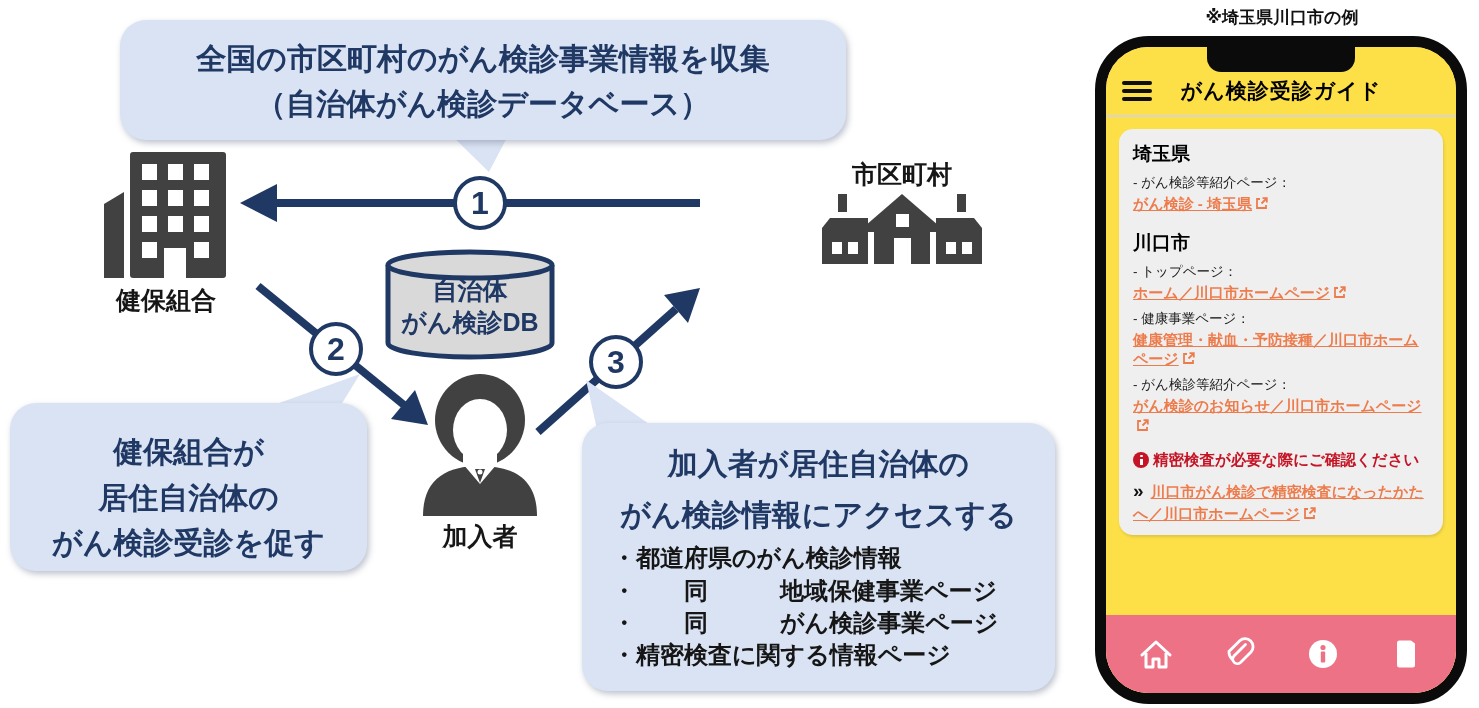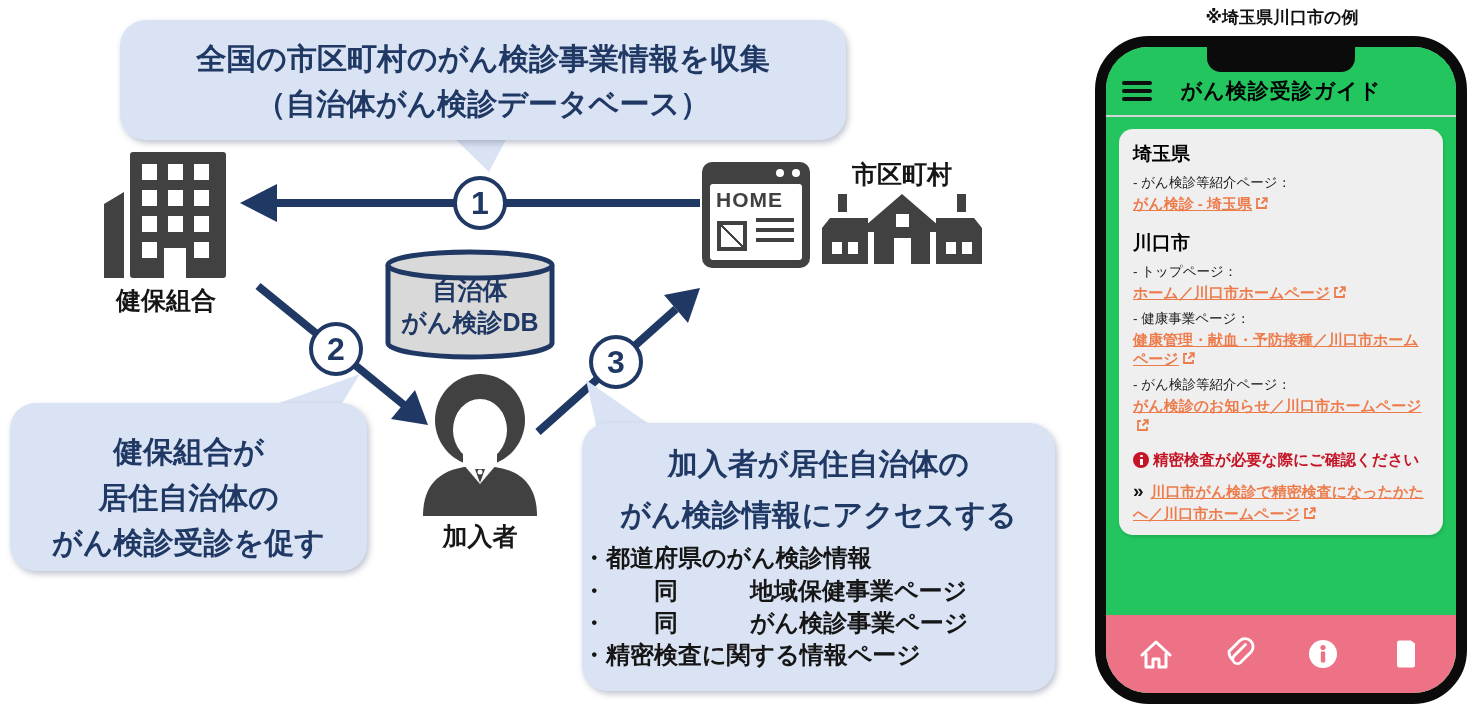--- a/index.html
+++ b/index.html
@@ -11,21 +11,21 @@
   .callout{
     position:absolute;background:#dae3f3;border-radius:26px;
     box-shadow:2px 3px 6px rgba(110,120,145,.45);
     color:#1f3864;font-weight:700;text-align:center;z-index:2;box-sizing:border-box;
   }
   .tail{position:absolute;background:#dae3f3;z-index:1;}
   .co-top{left:120px;top:20px;width:726px;height:120px;font-size:30px;line-height:1.5;padding-top:16px;}
   .co-left{left:10px;top:403px;width:357px;height:168px;font-size:30px;line-height:1.52;padding-top:26px;}
   .co-right{left:582px;top:423px;width:473px;height:268px;padding-top:12px;}
   .co-right .rc-title{font-size:30px;line-height:1.42;text-align:center;margin-top:8px;}
-  .co-right .rc-bullets{margin-top:6px;text-align:left;color:#161616;font-size:24px;line-height:1.35;font-weight:700;}
+  .co-right .rc-bullets{margin-top:6px;padding-left:30px;text-align:left;color:#161616;font-size:24px;line-height:1.35;font-weight:700;}
   .tail-top{left:448px;top:132px;width:62px;height:40px;clip-path:polygon(0 0,100% 0,66% 100%);}
   .tail-left{left:268px;top:374px;width:92px;height:33px;clip-path:polygon(100% 0,78% 100%,0 100%);}
   .tail-right{left:584px;top:380px;width:68px;height:46px;clip-path:polygon(3% 0,18% 100%,100% 100%);}
   
   .arrows{position:absolute;left:0;top:0;z-index:1;pointer-events:none;}
   .step-circle{
     position:absolute;width:54px;height:54px;border-radius:50%;
     background:#fff;border:4px solid #1f3864;box-sizing:border-box;
     display:flex;align-items:center;justify-content:center;
     color:#1f3864;font-size:32px;font-weight:700;z-index:3;
@@ -54,21 +54,21 @@
   
   .db{position:absolute;left:383px;top:248px;width:174px;height:112px;z-index:2;}
   .db .db-text{position:absolute;left:0;right:0;text-align:center;color:#1f3864;font-weight:700;font-size:25px;}
   .db .l1{top:26px;text-align:center;} .db .l2{top:58px;}
   
   .phone-caption{position:absolute;left:1097px;top:6px;width:370px;text-align:center;font-size:17px;font-weight:600;color:#111;z-index:2;}
   .phone{
     position:absolute;left:1095px;top:36px;width:372px;height:668px;
     border:11px solid #0b0b0b;border-radius:54px;background:#fff;box-sizing:border-box;z-index:2;
   }
-  .screen{position:absolute;left:0;top:0;right:0;bottom:0;border-radius:42px;overflow:hidden;background:#22c55e;}
+  .screen{position:absolute;left:0;top:0;right:0;bottom:0;border-radius:42px;overflow:hidden;background:#fde047;}
   .notch{position:absolute;left:50%;transform:translateX(-50%);top:0;width:148px;height:25px;background:#0b0b0b;border-radius:0 0 14px 14px;z-index:6;}
   .ph-header{display:flex;align-items:center;padding:30px 16px 10px 16px;border-bottom:2px solid #d6d4d4;}
   .hamburger{width:30px;cursor:pointer;}
   .hamburger div{height:4px;background:#0f0f0f;border-radius:2px;margin:4px 0;}
   .ph-title{flex:1;text-align:center;font-size:21px;font-weight:700;letter-spacing:1px;color:#000;}
   .ph-header .spacer{width:30px;}
   .card{
     margin:12px 13px 0 13px;height:406px;background:#f0efef;border-radius:14px;
     padding:12px 14px;box-sizing:border-box;box-shadow:1px 2px 3px rgba(0,0,0,.12);
   }
@@ -127,33 +127,20 @@
       <rect x="96" y="40" width="15" height="16" fill="#fff"></rect>
     <rect x="44" y="66" width="15" height="16" fill="#fff"></rect>
       <rect x="70" y="66" width="15" height="16" fill="#fff"></rect>
       <rect x="96" y="66" width="15" height="16" fill="#fff"></rect>
     <rect x="44" y="92" width="15" height="16" fill="#fff"></rect>
       <rect x="96" y="92" width="15" height="16" fill="#fff"></rect>
     <rect x="66" y="98" width="22" height="30" fill="#fff"></rect>
   </svg>
   <div class="node-label" style="left:98px;top:284px;width:136px;">健保組合</div>
 
-  <div class="browser">
-    <span class="dot d1"></span>
-    <span class="dot d2"></span>
-    <div class="pane">
-      <div class="home">HOME</div>
-      <div class="thumb"></div>
-      <div class="lines">
-          <div></div>
-          <div></div>
-          <div></div>
-        </div>
-    </div>
-  </div>
 
   <div class="node-label" style="left:818px;top:158px;width:168px;">市区町村</div>
   <svg class="icon-abs" style="left:818px;top:190px;" width="168" height="78" viewBox="0 0 168 78">
     <rect x="20" y="4" width="9" height="18" fill="#414141"></rect>
       <rect x="139" y="4" width="9" height="18" fill="#414141"></rect>
     <polygon points="4,38 12,28 50,28 50,74 4,74" fill="#414141"></polygon>
     <rect x="14" y="52" width="10" height="12" fill="#fff"></rect>
       <rect x="30" y="52" width="10" height="12" fill="#fff"></rect>
     <polygon points="164,38 156,28 118,28 118,74 164,74" fill="#414141"></polygon>
     <rect x="128" y="52" width="10" height="12" fill="#fff"></rect>

